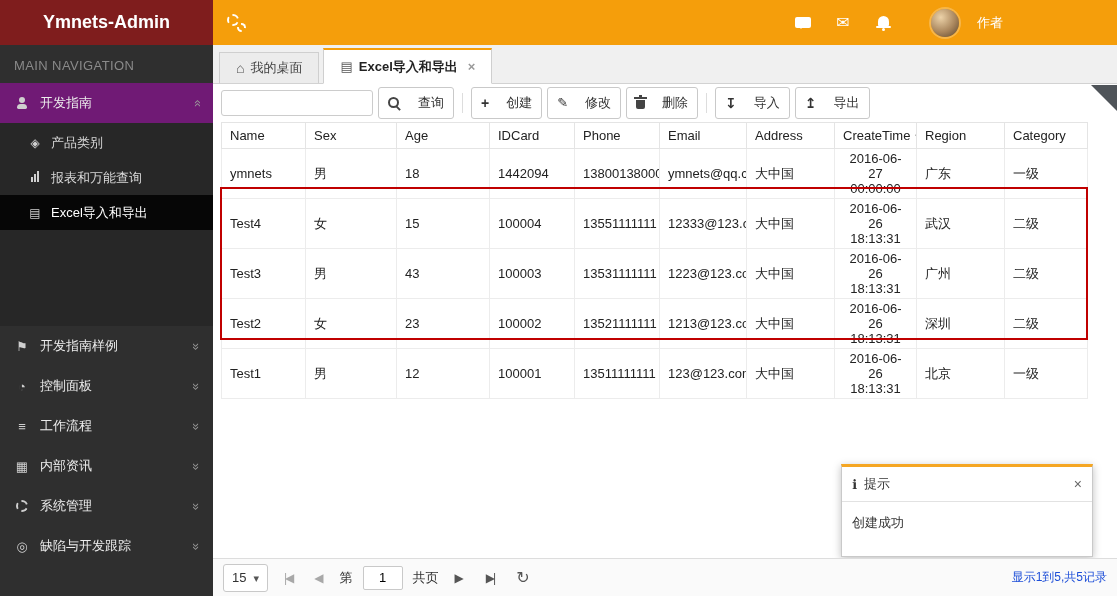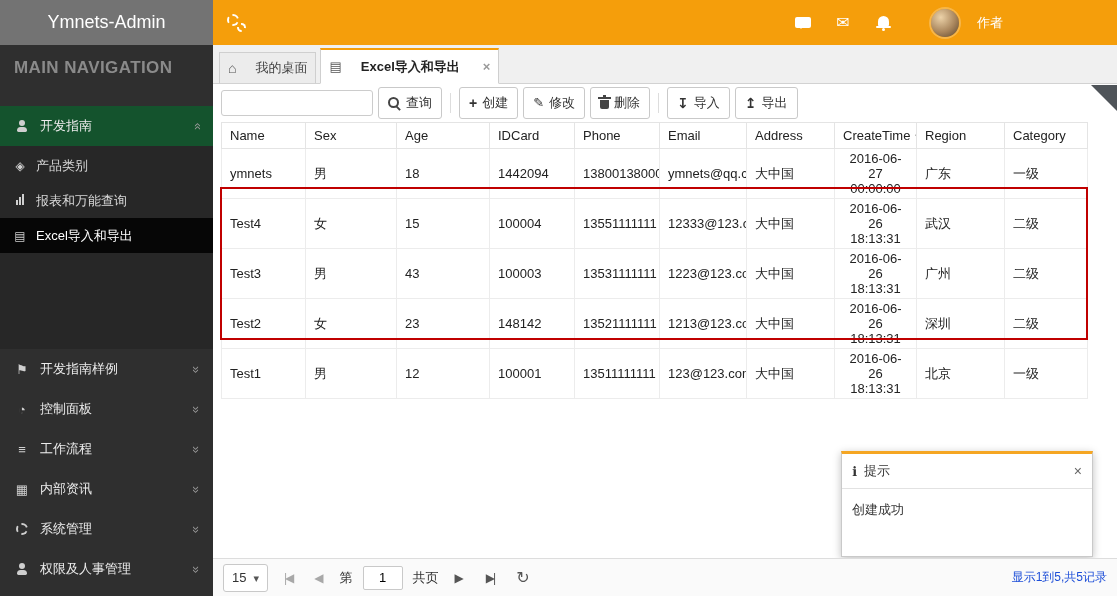--- a/index.html
+++ b/index.html
@@ -1,21 +1,21 @@
 <!DOCTYPE html>
 <html><head>
 <meta charset="utf-8">
 <style>
   html,body{margin:0;padding:0;background:#e9e9e9}
   .app{position:relative;width:1117px;height:596px;overflow:hidden;background:#fff;
        font-family:"Liberation Sans","DejaVu Sans",sans-serif;font-size:13px;color:#333}
 
   
   .topbar{position:absolute;top:0;left:0;right:0;height:45px;display:flex}
-  .brand{width:213px;height:45px;background:#737373;color:#fff;font-size:18px;font-weight:normal;
+  .brand{width:213px;height:45px;background:#7f1d1d;color:#fff;font-size:18px;font-weight:bold;
          display:flex;align-items:center;justify-content:center;cursor:pointer}
   .topnav{flex:1;background:#f59e0b;display:flex;align-items:center;padding:0 14px;height:45px}
   .cogs{display:flex;align-items:flex-start;color:#fff;cursor:pointer}
   .i-gear{display:inline-block;width:8px;height:8px;border:2px dashed currentColor;border-radius:50%}
   .i-gear.g2{width:5px;height:5px;border-width:2px;margin-left:-2px;margin-top:9px}
   .top-right{margin-left:auto;display:flex;align-items:center;padding-right:100px}
   .topicon{width:40px;height:45px;display:flex;align-items:center;justify-content:center;color:#fff;cursor:pointer}
   .ic-mail::before{content:"✉";font-size:16px}
   .i-comment{position:relative;display:inline-block;width:16px;height:11px;background:#fff;border-radius:2px}
   .i-comment::after{content:"";position:absolute;left:3px;bottom:-4px;border:3px solid transparent;border-top:4px solid #fff}
@@ -23,30 +23,30 @@
   .i-bell::before{content:"";position:absolute;left:-2px;bottom:-2px;width:15px;height:2px;background:#fff;border-radius:1px}
   .i-bell::after{content:"";position:absolute;left:4px;bottom:-5px;width:3px;height:3px;background:#fff;border-radius:50%}
   .userbox{display:flex;align-items:center;gap:18px;margin-left:28px;cursor:pointer}
   .avatar{width:28px;height:28px;border-radius:50%;
           background:radial-gradient(circle at 35% 30%,#ecd2a8,#a8855c 55%,#5f4a33 95%);
           box-shadow:0 0 0 2px rgba(255,255,255,.25)}
   .uname{color:#fff}
 
   
   .sidebar{position:absolute;top:45px;left:0;width:213px;bottom:0;background:#2f2f2f}
-  .nav-section{padding:13px 14px 28px;font-size:17px;font-weight:bold;color:#8a8a8a;letter-spacing:.4px}
+  .nav-section{padding:13px 14px 10px;font-size:13px;font-weight:normal;color:#8a8a8a;letter-spacing:.4px}
   .nav-item{display:flex;align-items:center;height:40px;padding:0 13px;color:#ececec;cursor:pointer}
-  .nav-item.parent-active{background:#14532d}
+  .nav-item.parent-active{background:#701a75}
   .nav-icon{width:18px;margin-right:9px;display:inline-flex;justify-content:center;align-items:center;
             color:#cfcfcf;font-size:13px;flex:none}
   .chev{margin-left:auto;color:#9a9a9a;font-size:13px}
   .chev::before{content:"»";display:inline-block;transform:rotate(90deg)}
   .chev.up::before{transform:rotate(-90deg)}
   .submenu{background:#272727;padding:2px 0 96px}
-  .nav-sub{display:flex;align-items:center;height:35px;padding:0 13px 0 12px;color:#d8d8d8;cursor:pointer}
+  .nav-sub{display:flex;align-items:center;height:35px;padding:0 13px 0 27px;color:#d8d8d8;cursor:pointer}
   .nav-sub.active{background:#060606;color:#fff}
   .nav-sub .nav-icon{width:16px;margin-right:8px;font-size:12px}
   .i-user{position:relative;display:inline-block;width:12px;height:12px}
   .i-user::before{content:"";position:absolute;top:0;left:3px;width:6px;height:6px;border-radius:50%;background:currentColor}
   .i-user::after{content:"";position:absolute;bottom:0;left:1px;width:10px;height:5px;border-radius:5px 5px 2px 2px;background:currentColor}
   .i-bars{position:relative;display:inline-block;width:2px;height:5px;background:currentColor;margin-right:6px;margin-top:4px}
   .i-bars::before{content:"";position:absolute;left:3px;bottom:0;width:2px;height:8px;background:currentColor}
   .i-bars::after{content:"";position:absolute;left:6px;bottom:0;width:2px;height:11px;background:currentColor}
   .ic-tag::before{content:"◈"}
   .ic-file::before{content:"▤"}
@@ -54,31 +54,31 @@
   .ic-gauge::before{content:"◔"}
   .ic-news::before{content:"▦"}
   .ic-flow::before{content:"≡";font-weight:bold}
   .ic-target::before{content:"◎"}
   .i-gear.side{border-color:#cfcfcf}
 
   
   .content{position:absolute;top:45px;left:213px;right:0;bottom:0;background:#fff}
   .tabstrip{height:39px;background:#f0f0f0;border-bottom:1px solid #d2d2d2;display:flex;
             align-items:flex-end;padding-left:6px;box-sizing:border-box}
-  .tab{display:flex;align-items:center;gap:19px;height:30px;padding:0 8px;background:#ececec;
+  .tab{display:flex;align-items:center;gap:6px;height:30px;padding:0 16px;background:#ececec;
        border:1px solid #cfcfcf;border-bottom:1px solid #d2d2d2;margin:5px 4px -1px 0;color:#444;cursor:pointer}
   .tab.active{background:#fff;border-top:2px solid #f59e0b;border-bottom:1px solid #fff;height:33px;font-weight:bold;color:#222}
   .ticon{color:#555}
   .ic-home::before{content:"⌂";font-size:14px}
   .tclose{color:#999;font-weight:bold;margin-left:4px}
 
   .toolbar{display:flex;align-items:center;gap:5px;padding:5px 8px;height:37px;box-sizing:border-box}
   .search{width:152px;height:26px;border:1px solid #ccc;border-radius:3px;box-sizing:border-box;
           padding:0 8px;font-size:13px;font-family:inherit}
-  .btn{display:inline-flex;align-items:center;gap:5px;height:32px;padding:0 9px;background:#fff;
+  .btn{display:inline-flex;align-items:center;gap:17px;height:32px;padding:0 9px;background:#fff;
        border:1px solid #c9c9c9;border-radius:3px;font-size:13px;color:#333;cursor:pointer;font-family:inherit}
   .vsep{width:1px;height:20px;background:#ddd;margin:0 3px}
   .i-search{position:relative;display:inline-block;width:7px;height:7px;border:2px solid #444;border-radius:50%;margin-right:2px}
   .i-search::after{content:"";position:absolute;right:-4px;bottom:-3px;width:6px;height:2px;background:#444;transform:rotate(45deg)}
   .ic-plus::before{content:"+";font-weight:bold;font-size:14px}
   .ic-pencil::before{content:"✎";font-size:13px}
   .i-trash{position:relative;display:inline-block;width:9px;height:9px;background:#444;border-radius:0 0 2px 2px;margin-top:4px}
   .i-trash::before{content:"";position:absolute;top:-3px;left:-2px;width:13px;height:2px;background:#444}
   .i-trash::after{content:"";position:absolute;top:-5px;left:3px;width:3px;height:2px;background:#444}
   .ic-import::before{content:"↧";font-weight:bold;font-size:14px}
@@ -97,21 +97,21 @@
   .sorticon::before{content:"▼";font-size:9px;margin-left:3px;color:#333}
   .red-box{position:absolute;left:-1px;top:65px;width:868px;height:153px;border:2px solid #c00000;
            box-sizing:border-box;pointer-events:none}
 
   
   .toast{position:absolute;right:24px;bottom:39px;width:250px;background:#fff;border:1px solid #c9c9c9;
          border-top:3px solid #f5a623;box-shadow:0 2px 8px rgba(0,0,0,.25)}
   .toast-head{display:flex;align-items:center;gap:7px;padding:8px 10px;border-bottom:1px solid #e2e2e2}
   .ic-info::before{content:"ℹ";font-size:13px;font-weight:bold;color:#333}
   .toast-x{margin-left:auto;color:#666;font-size:14px;cursor:pointer}
-  .toast-body{padding:12px 10px 37px;color:#333}
+  .toast-body{padding:12px 10px 24px;color:#333}
 
   
   .pager{position:absolute;left:0;right:0;bottom:0;height:38px;background:#fafafa;border-top:1px solid #ddd;
          display:flex;align-items:center;padding:0 10px;box-sizing:border-box;gap:10px}
   .select-box{display:flex;align-items:center;gap:7px;height:26px;padding:0 8px;border:1px solid #c9c9c9;
               border-radius:3px;background:#fff;cursor:pointer}
   .ic-caret::before{content:"▾";font-size:11px;color:#555}
   .pbtn{cursor:pointer;font-size:12px;color:#555;padding:0 6px}
   .pbtn.dim{color:#a8a8a8}
   .ic-first::before{content:"|◀";letter-spacing:-2px}
@@ -202,27 +202,20 @@
       <span class="chev"></span>
     </div>
     <div class="nav-item">
       <span class="nav-icon">
           <span class="i-gear side"></span>
         </span>
       <span>系统管理</span>
       <span class="chev"></span>
     </div>
     <div class="nav-item">
-      <span class="nav-icon">
-          <span class="i-user"></span>
-        </span>
-      <span>权限及人事管理</span>
-      <span class="chev"></span>
-    </div>
-    <div class="nav-item">
       <span class="nav-icon ic-target"></span>
       <span>缺陷与开发跟踪</span>
       <span class="chev"></span>
     </div>
   </aside>
 
   <main class="content">
 
     <div class="tabstrip">
       <div class="tab">
@@ -330,21 +323,21 @@
             <td>1223@123.co</td>
             <td>大中国</td>
             <td class="c-center">2016-06-26 18:13:31</td>
             <td>广州</td>
             <td>二级</td>
           </tr>
           <tr>
             <td>Test2</td>
             <td>女</td>
             <td>23</td>
-            <td>148142</td>
+            <td>100002</td>
             <td class="c-right">13521111111</td>
             <td>1213@123.co</td>
             <td>大中国</td>
             <td class="c-center">2016-06-26 18:13:31</td>
             <td>深圳</td>
             <td>二级</td>
           </tr>
           <tr>
             <td>Test1</td>
             <td>男</td>

